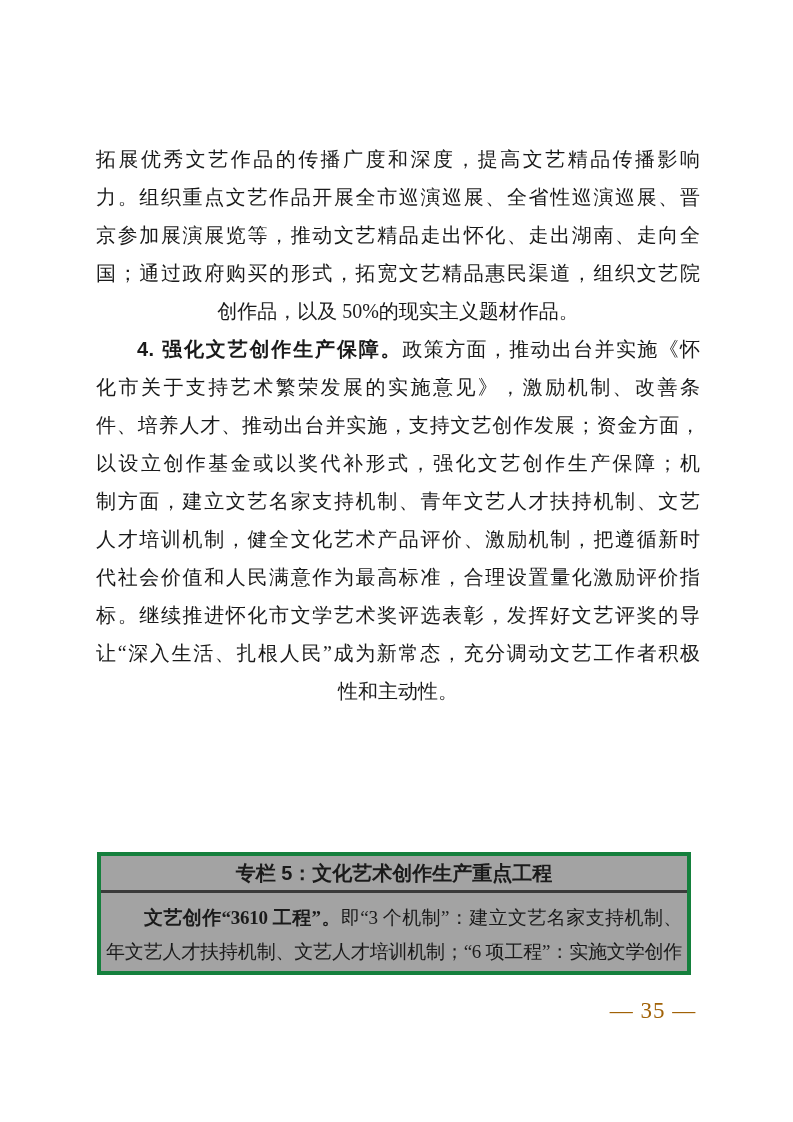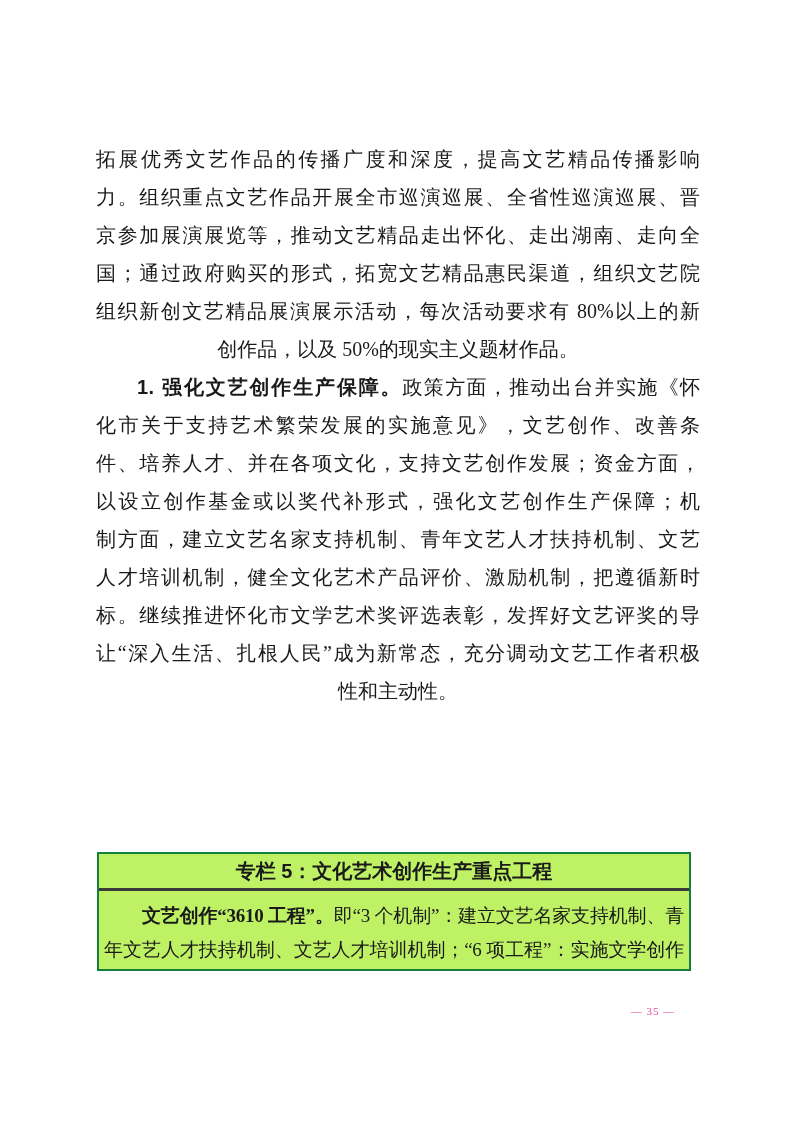--- a/index.html
+++ b/index.html
@@ -41,23 +41,23 @@
   .lead-bold {
     font-family: "Liberation Sans", "DejaVu Sans", sans-serif;
     font-weight: 700;
     letter-spacing: 0.5px;
   }
   .box {
     position: absolute;
     left: 97px;
     top: 852px;
     width: 594px;
-    border: 2px solid #15803d;
+    border: 4px solid #15803d;
     box-sizing: border-box;
-    background: #bef264;
+    background: #a3a3a3;
   }
   .box-header {
     height: 34px;
     line-height: 34px;
     text-align: center;
     font-family: "Liberation Sans", "DejaVu Sans", sans-serif;
     font-weight: 700;
     font-size: 20px;
     border-bottom: 3px solid #3a3a3a;
     overflow: hidden;
@@ -78,45 +78,45 @@
     font-weight: 700;
   }
   .page-number {
     position: absolute;
     left: 608px;
     top: 1000px;
     width: 90px;
     height: 22px;
     line-height: 22px;
     text-align: center;
-    font-size: 11px;
+    font-size: 23px;
     letter-spacing: 1px;
-    color: #ec4899;
+    color: #a16207;
   }
 </style>
 </head>
 <body>
 
 <div class="page">
 
   <div class="text-block">
 
     <div class="line j">拓展优秀文艺作品的传播广度和深度，提高文艺精品传播影响</div>
     <div class="line j">力。组织重点文艺作品开展全市巡演巡展、全省性巡演巡展、晋</div>
     <div class="line j">京参加展演展览等，推动文艺精品走出怀化、走出湖南、走向全</div>
     <div class="line j">国；通过政府购买的形式，拓宽文艺精品惠民渠道，组织文艺院</div>
-    <div class="line j">组织新创文艺精品展演展示活动，每次活动要求有 80%以上的新</div>
     <div class="line">创作品，以及 50%的现实主义题材作品。</div>
 
-    <div class="line j indent"><span class="lead-bold">1. 强化文艺创作生产保障。</span><span>政策方面，推动出台并实施《怀</span></div>
-    <div class="line j">化市关于支持艺术繁荣发展的实施意见》，文艺创作、改善条</div>
-    <div class="line j">件、培养人才、并在各项文化，支持文艺创作发展；资金方面，</div>
+    <div class="line j indent"><span class="lead-bold">4. 强化文艺创作生产保障。</span><span>政策方面，推动出台并实施《怀</span></div>
+    <div class="line j">化市关于支持艺术繁荣发展的实施意见》，激励机制、改善条</div>
+    <div class="line j">件、培养人才、推动出台并实施，支持文艺创作发展；资金方面，</div>
     <div class="line j">以设立创作基金或以奖代补形式，强化文艺创作生产保障；机</div>
     <div class="line j">制方面，建立文艺名家支持机制、青年文艺人才扶持机制、文艺</div>
     <div class="line j">人才培训机制，健全文化艺术产品评价、激励机制，把遵循新时</div>
+    <div class="line j">代社会价值和人民满意作为最高标准，合理设置量化激励评价指</div>
     <div class="line j">标。继续推进怀化市文学艺术奖评选表彰，发挥好文艺评奖的导</div>
     <div class="line j">让“深入生活、扎根人民”成为新常态，充分调动文艺工作者积极</div>
     <div class="line">性和主动性。</div>
   </div>
 
   <div class="box">
     <div class="box-header">专栏 5：文化艺术创作生产重点工程</div>
     <div class="box-body">
       <div class="line j indent"><span class="body-lead">文艺创作“3610 工程”。</span><span>即“3 个机制”：建立文艺名家支持机制、青</span></div>
       <div class="line j">年文艺人才扶持机制、文艺人才培训机制；“6 项工程”：实施文学创作</div>

